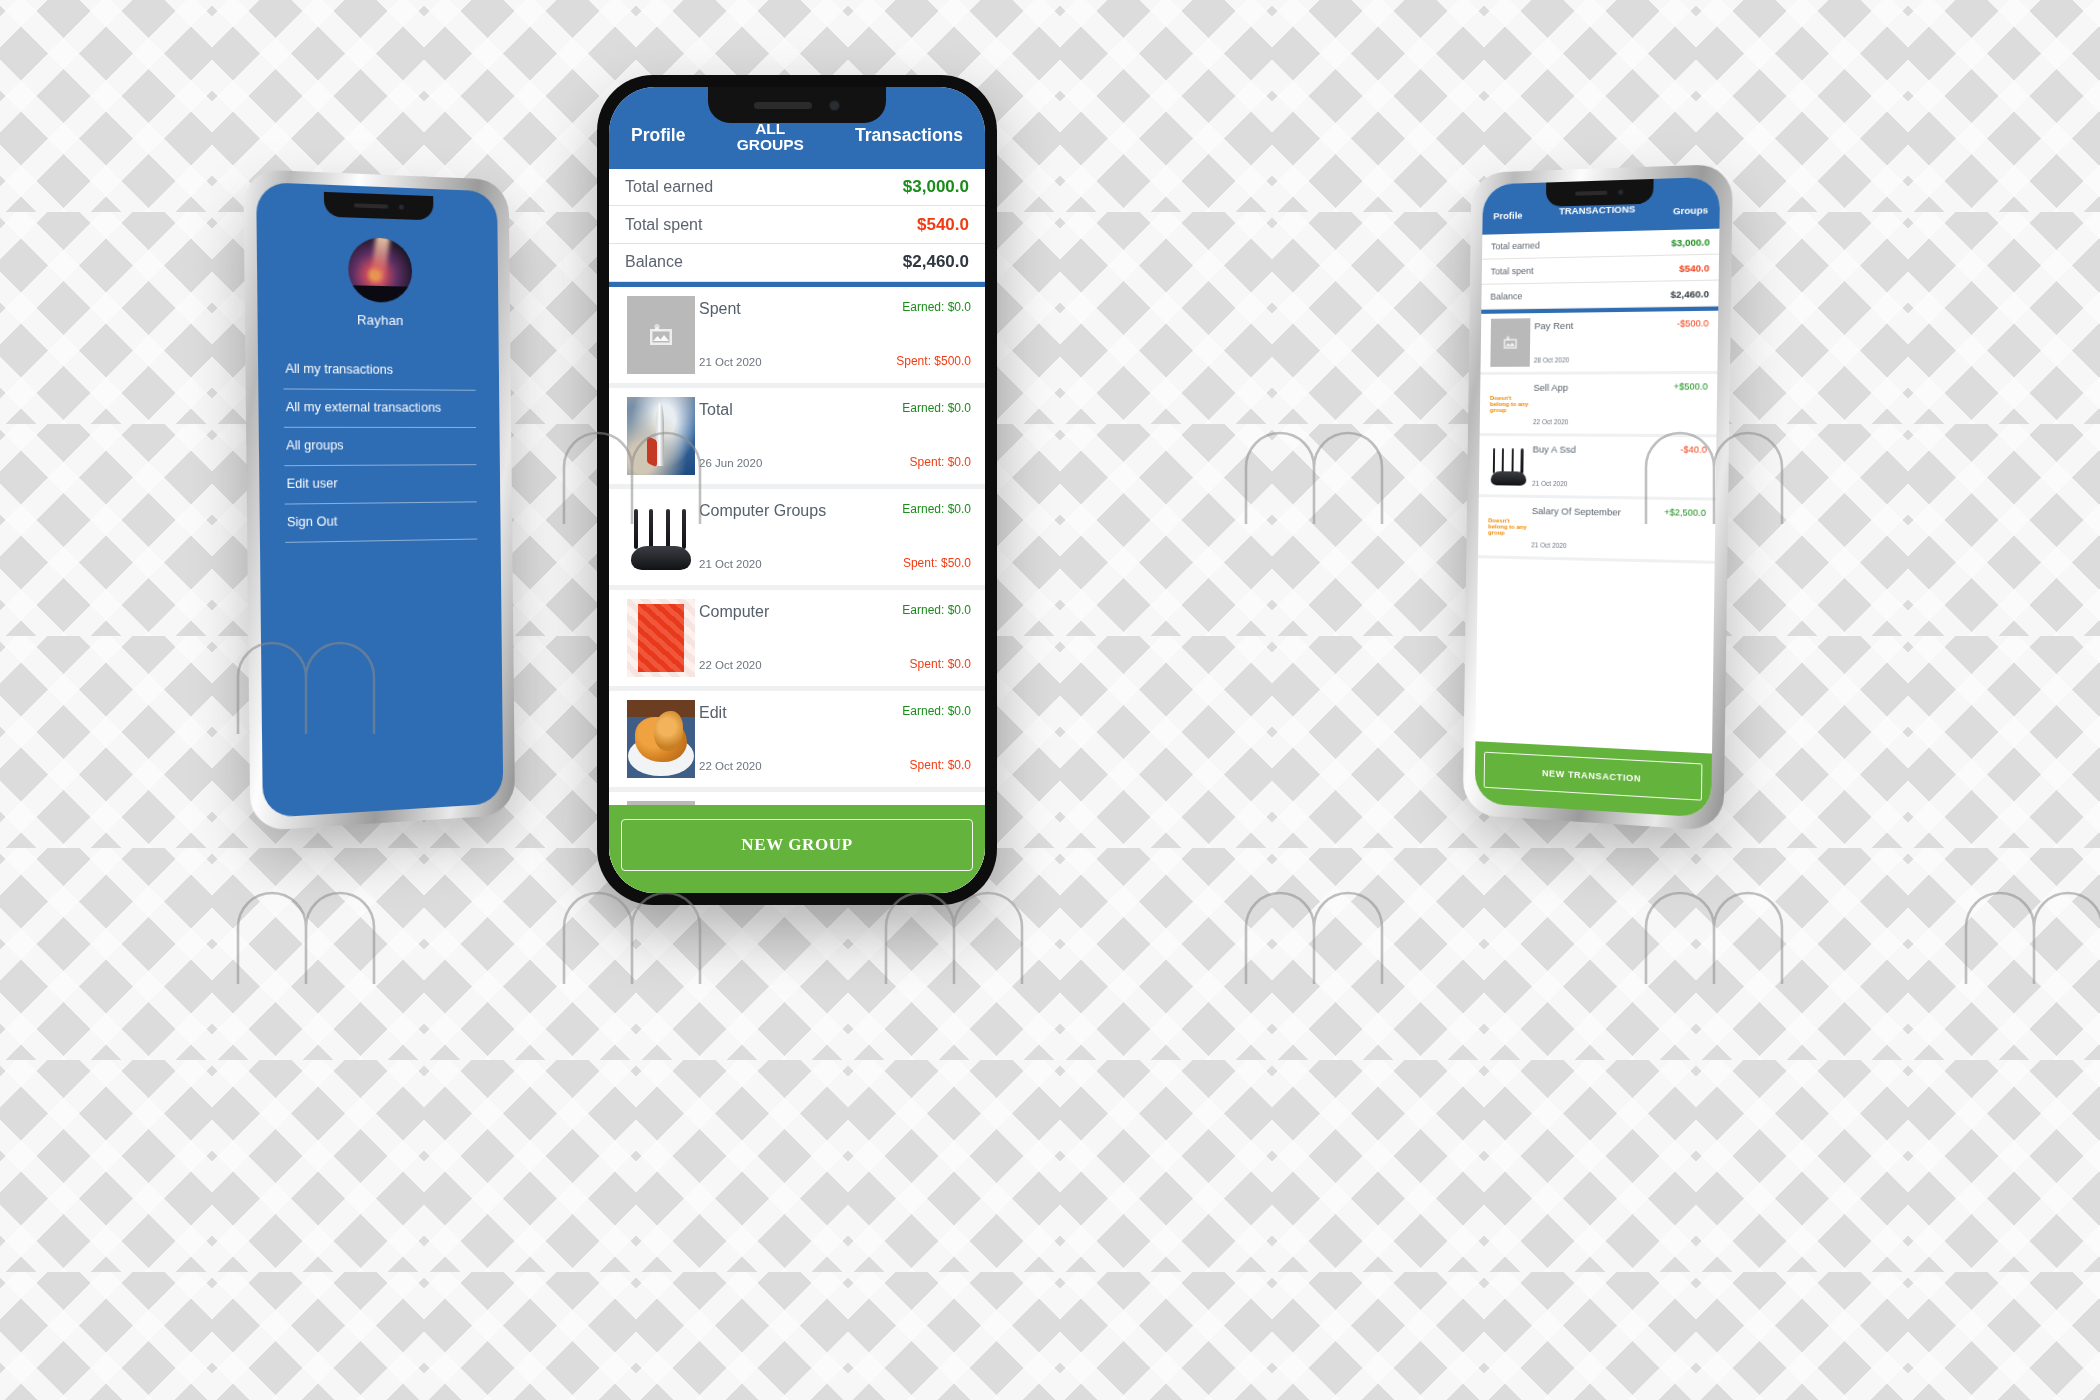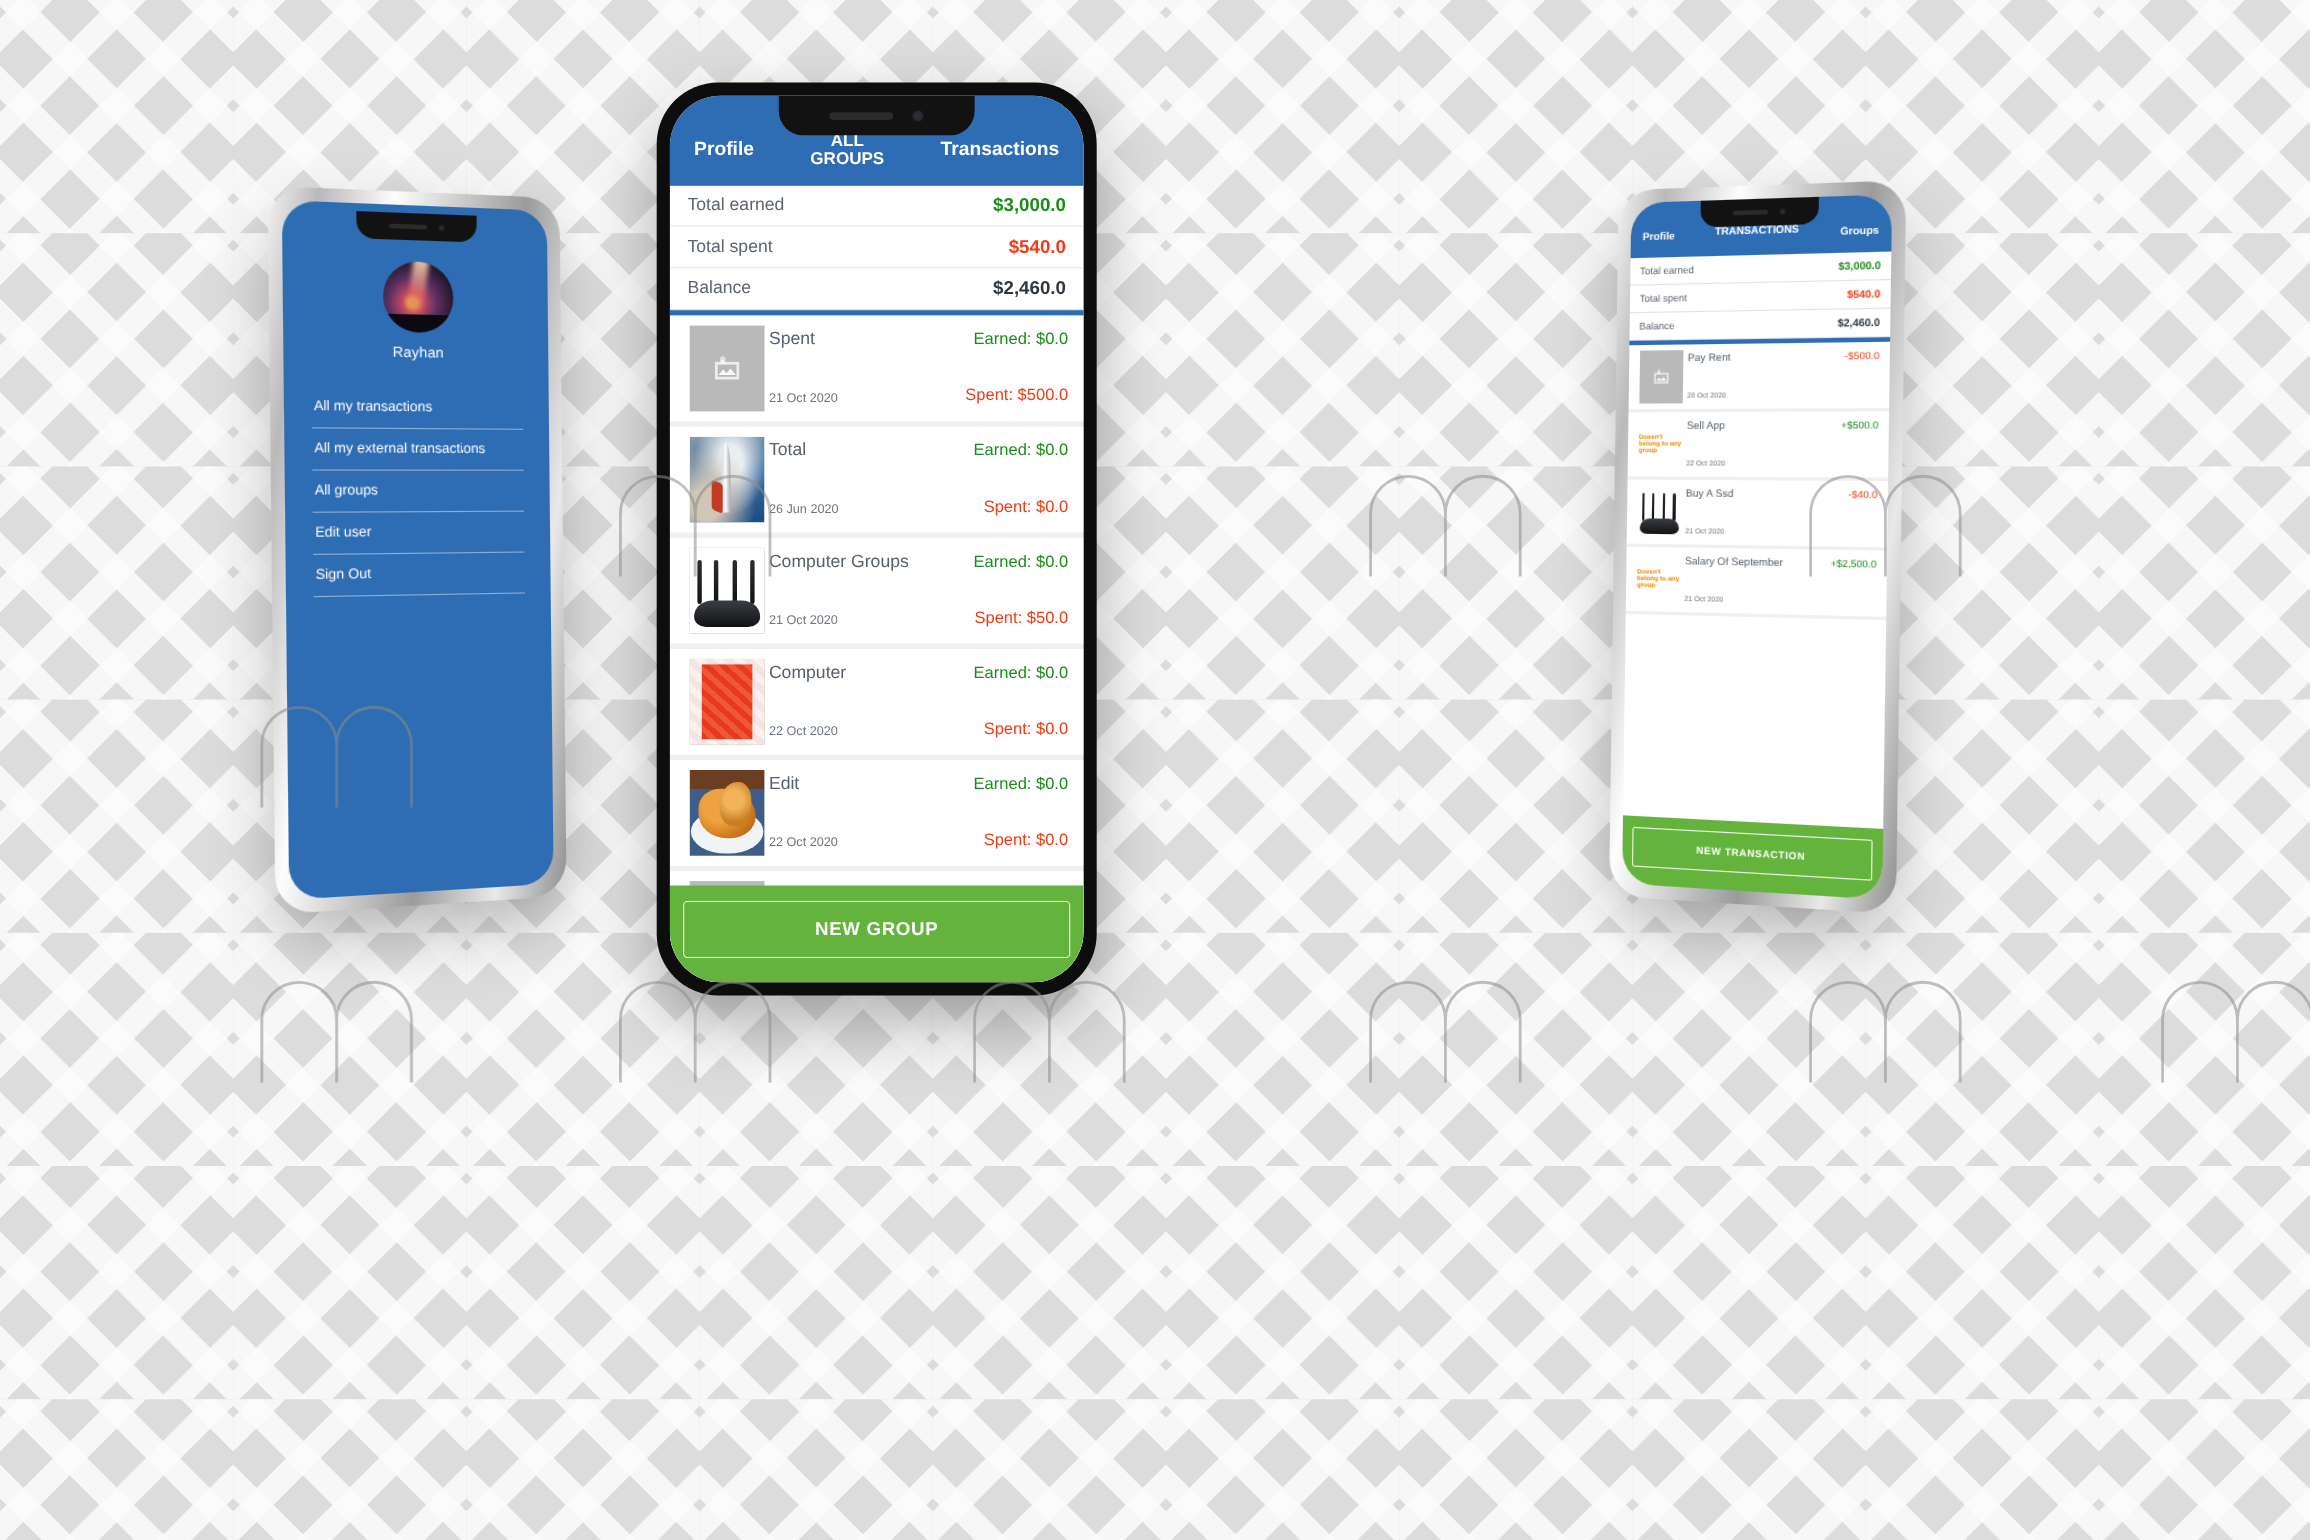--- a/index.html
+++ b/index.html
@@ -180,24 +180,24 @@
   #phoneCenter .divider-blue { height: 6px; }
   #phoneCenter .card {
     grid-template-columns: 86px 1fr auto;
     height: 96px; padding: 9px 14px 9px 0;
     margin-bottom: 5px; column-gap: 4px;
   }
   #phoneCenter .thumb { width: 68px; height: 100%; margin-left: 18px; }
   #phoneCenter .rowtxt { padding: 4px 0 6px 0; }
   #phoneCenter .rowname { font-size: 16px; }
   #phoneCenter .rowdate { font-size: 11.5px; }
-  #phoneCenter .rowvals { padding: 4px 0 6px 0; font-size: 15px; margin-left: 20px; }
+  #phoneCenter .rowvals { padding: 4px 0 6px 0; font-size: 12px; margin-left: 20px; }
   #phoneCenter .cta {
     position: absolute; left: 0; right: 0; bottom: 0;
-    height: 88px; padding: 14px 12px 22px 12px;
+    height: 88px; padding: 14px 12px 22px 12px; font-family: Liberation Serif, serif;
   }
   #phoneCenter .cta .btn { border-radius: 4px; font-size: 17px; }
 
   
   #phoneRight {
     left: 1472px; top: 178px;
     width: 248px; height: 632px;
     border-radius: 34px;
     transform: perspective(1500px) rotateY(-13deg) rotateZ(0.8deg);
     transform-origin: left center;

